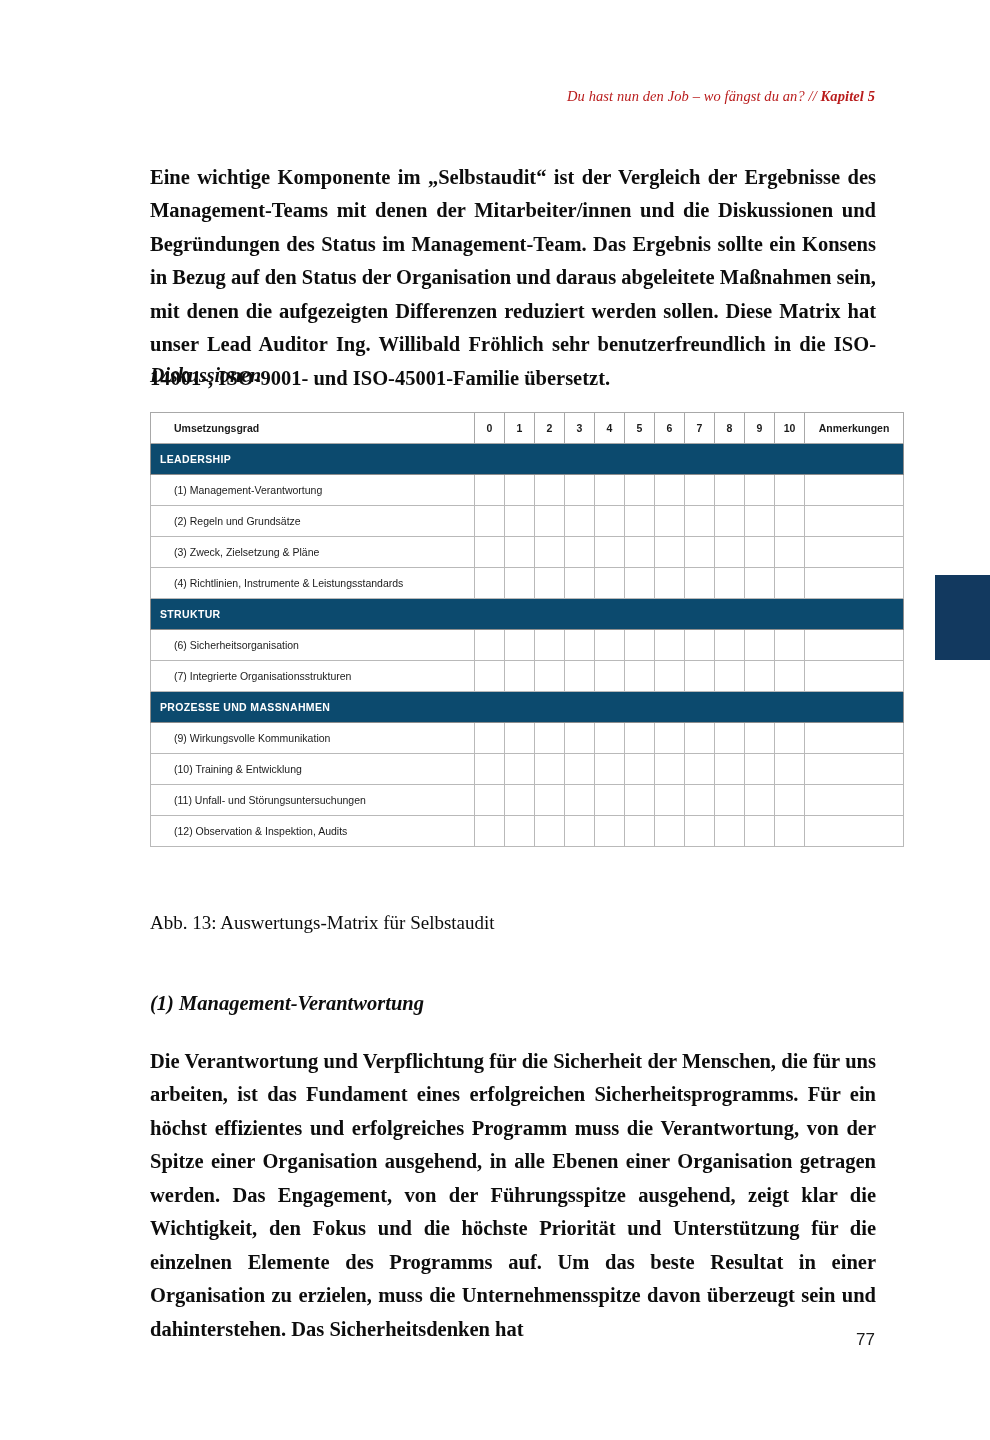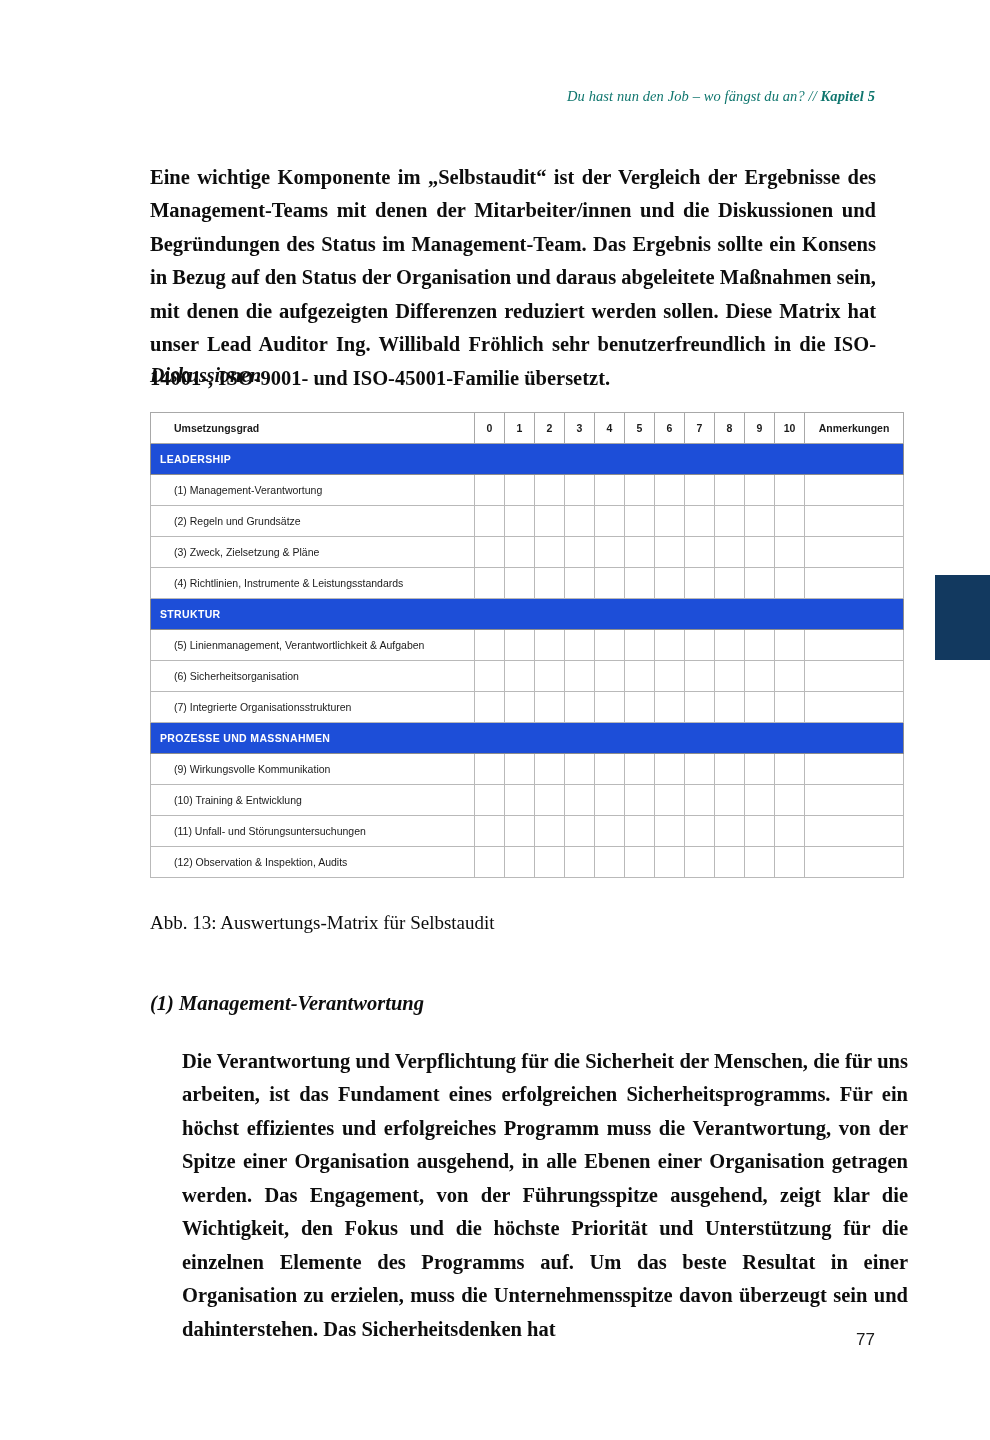--- a/index.html
+++ b/index.html
@@ -24,21 +24,21 @@
   
   .runhead {
     position: absolute;
     top: 88px;
     right: 115px;
     text-align: right;
     font-family: "Liberation Serif", serif;
     font-style: italic;
     font-size: 14.5px;
     letter-spacing: 0.1px;
-    color: #0f766e;
+    color: #b91c1c;
     white-space: nowrap;
   }
   .runhead .chapter {
     font-weight: bold;
   }
 
   
   .thumb-tab {
     position: absolute;
     left: 935px;
@@ -104,21 +104,21 @@
   .matrix .c-num {
     text-align: center;
     width: 29px;
   }
   .matrix .c-note {
     text-align: center;
     width: 98px;
     padding: 0 0;
   }
   .matrix .group-row td {
-    background: #1d4ed8;
+    background: #0c4a6e;
     color: #ffffff;
     font-weight: bold;
     letter-spacing: 0.35px;
     font-size: 10.5px;
     text-transform: uppercase;
     padding-left: 9px;
     text-align: left;
     border-color: #8d8d8d;
   }
   .matrix .item-row .c-label {
@@ -140,21 +140,20 @@
     position: absolute;
     left: 150px;
     top: 992px;
     font-family: "Liberation Serif", serif;
     font-style: italic;
     font-weight: bold;
     font-size: 20.5px;
   }
   .body-block.lower {
     top: 1024px;
-    margin-left: 32px;
   }
 
   .folio {
     position: absolute;
     right: 115px;
     top: 1330px;
     font-size: 17px;
     font-family: Liberation Sans, sans-serif;
     color: #1a1a1a;
   }
@@ -252,35 +251,20 @@
           <td class="c-num"></td>
           <td class="c-num"></td>
           <td class="c-num"></td>
           <td class="c-num"></td>
           <td class="c-note"></td>
         </tr>
         <tr class="group-row">
           <td colspan="13">STRUKTUR</td>
         </tr>
         <tr class="item-row">
-          <td class="c-label">(5) Linienmanagement, Verantwortlichkeit &amp; Aufgaben</td>
-          <td class="c-num"></td>
-          <td class="c-num"></td>
-          <td class="c-num"></td>
-          <td class="c-num"></td>
-          <td class="c-num"></td>
-          <td class="c-num"></td>
-          <td class="c-num"></td>
-          <td class="c-num"></td>
-          <td class="c-num"></td>
-          <td class="c-num"></td>
-          <td class="c-num"></td>
-          <td class="c-note"></td>
-        </tr>
-        <tr class="item-row">
           <td class="c-label">(6) Sicherheitsorganisation</td>
           <td class="c-num"></td>
           <td class="c-num"></td>
           <td class="c-num"></td>
           <td class="c-num"></td>
           <td class="c-num"></td>
           <td class="c-num"></td>
           <td class="c-num"></td>
           <td class="c-num"></td>
           <td class="c-num"></td>

